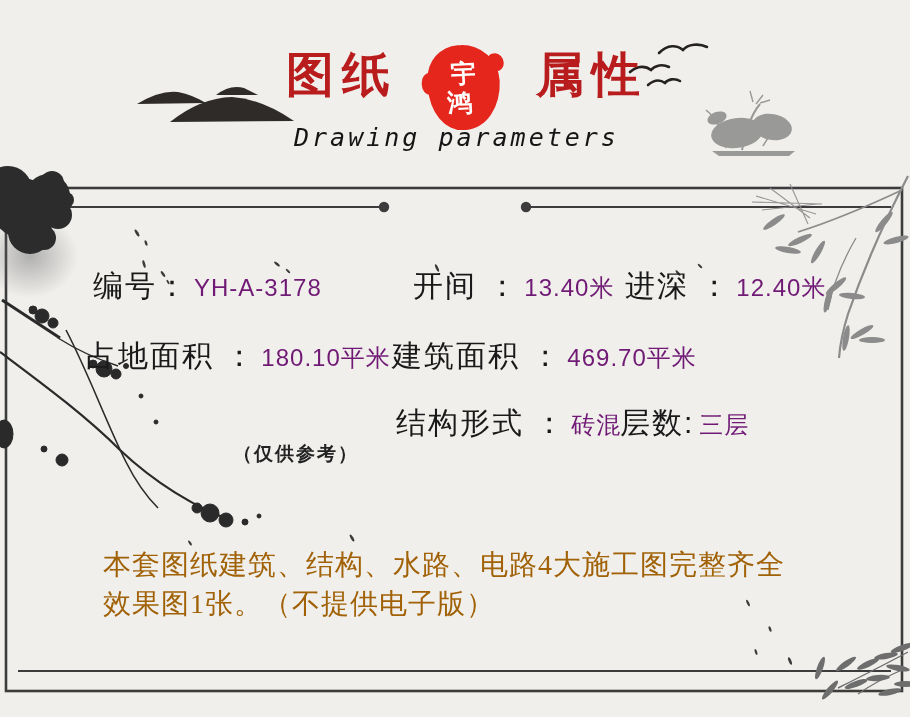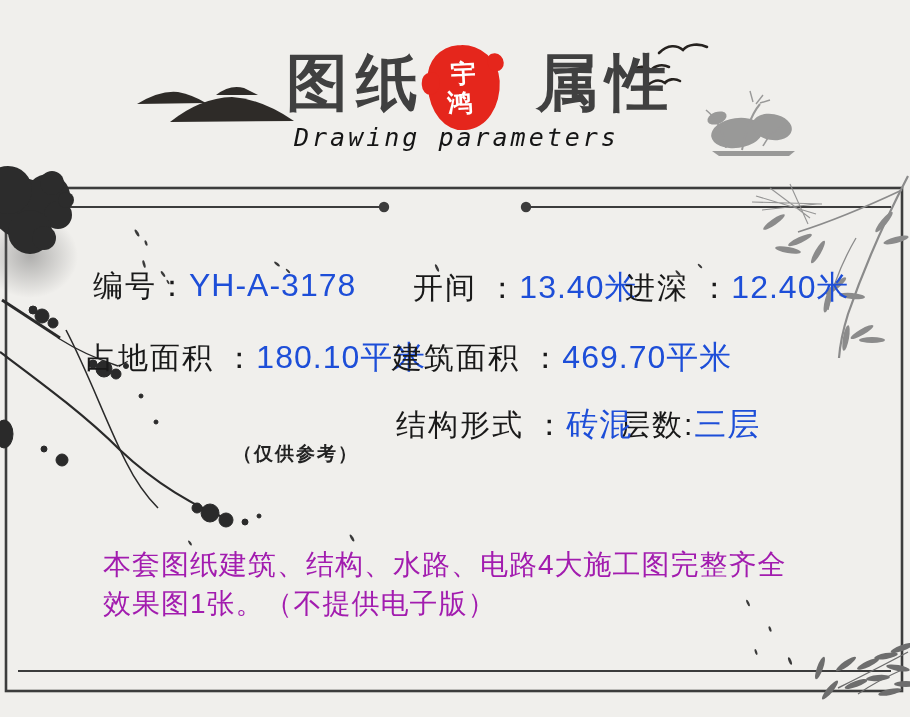--- a/index.html
+++ b/index.html
@@ -4,22 +4,22 @@
 <style>
   html,body{margin:0;padding:0;}
   body{background:#dcdcdc;}
   .stage{
     position:relative;width:910px;height:717px;overflow:hidden;
     background:#f0efec;
     font-family:"Liberation Sans",sans-serif;
   }
   .decor{position:absolute;left:0;top:0;}
   .title{
-    position:absolute;font-weight:700;font-size:62px;line-height:1.05;
-    color:#404040;letter-spacing:8px;white-space:nowrap;
+    position:absolute;font-weight:700;font-size:48px;line-height:1.05;
+    color:#b91c1c;letter-spacing:8px;white-space:nowrap;
   }
   .subtitle{
     position:absolute;left:294px;top:123px;
     font-family:"DejaVu Sans Mono",monospace;
     font-size:25px;letter-spacing:3px;color:#151515;white-space:nowrap;font-style:italic;
   }
   .seal{
     position:absolute;left:428px;top:45px;width:72px;height:85px;
     background:#e5261c;
     border-radius:46% 54% 52% 48% / 40% 46% 58% 54%;
@@ -31,28 +31,28 @@
     background:#e5261c;border-radius:50% 40% 60% 50%;
   }
   .seal:after{
     content:"";position:absolute;right:-5px;top:10px;width:16px;height:18px;
     background:#e5261c;border-radius:40% 60% 50% 50%;
   }
   .seal span{color:#ffffff;font-size:25px;font-weight:700;line-height:29px;}
   .seal .c2{margin-left:-10px;}
   .field{position:absolute;white-space:nowrap;}
   .field .lbl{font-size:30px;font-weight:400;color:#191919;letter-spacing:2px;}
-  .field .val{font-size:32px;color:#1d4ed8;letter-spacing:1px;}
+  .field .val{font-size:24px;color:#701a75;letter-spacing:1px;margin-left:5px;}
   .note{
     position:absolute;left:233px;top:441px;
     font-size:19px;font-weight:700;color:#232323;letter-spacing:2px;text-align:center;
   }
   .footer{
     position:absolute;left:103px;top:545px;
-    font-size:28px;color:#a21caf;line-height:39px;letter-spacing:1px;
+    font-size:28px;color:#a16207;line-height:39px;letter-spacing:1px;font-family:Liberation Serif, serif;
   }
 </style>
 </head>
 <body>
 
 <div class="stage">
 
   <svg class="decor" width="910" height="717" viewBox="0 0 910 717">
     <defs>
       <radialGradient id="fade">

